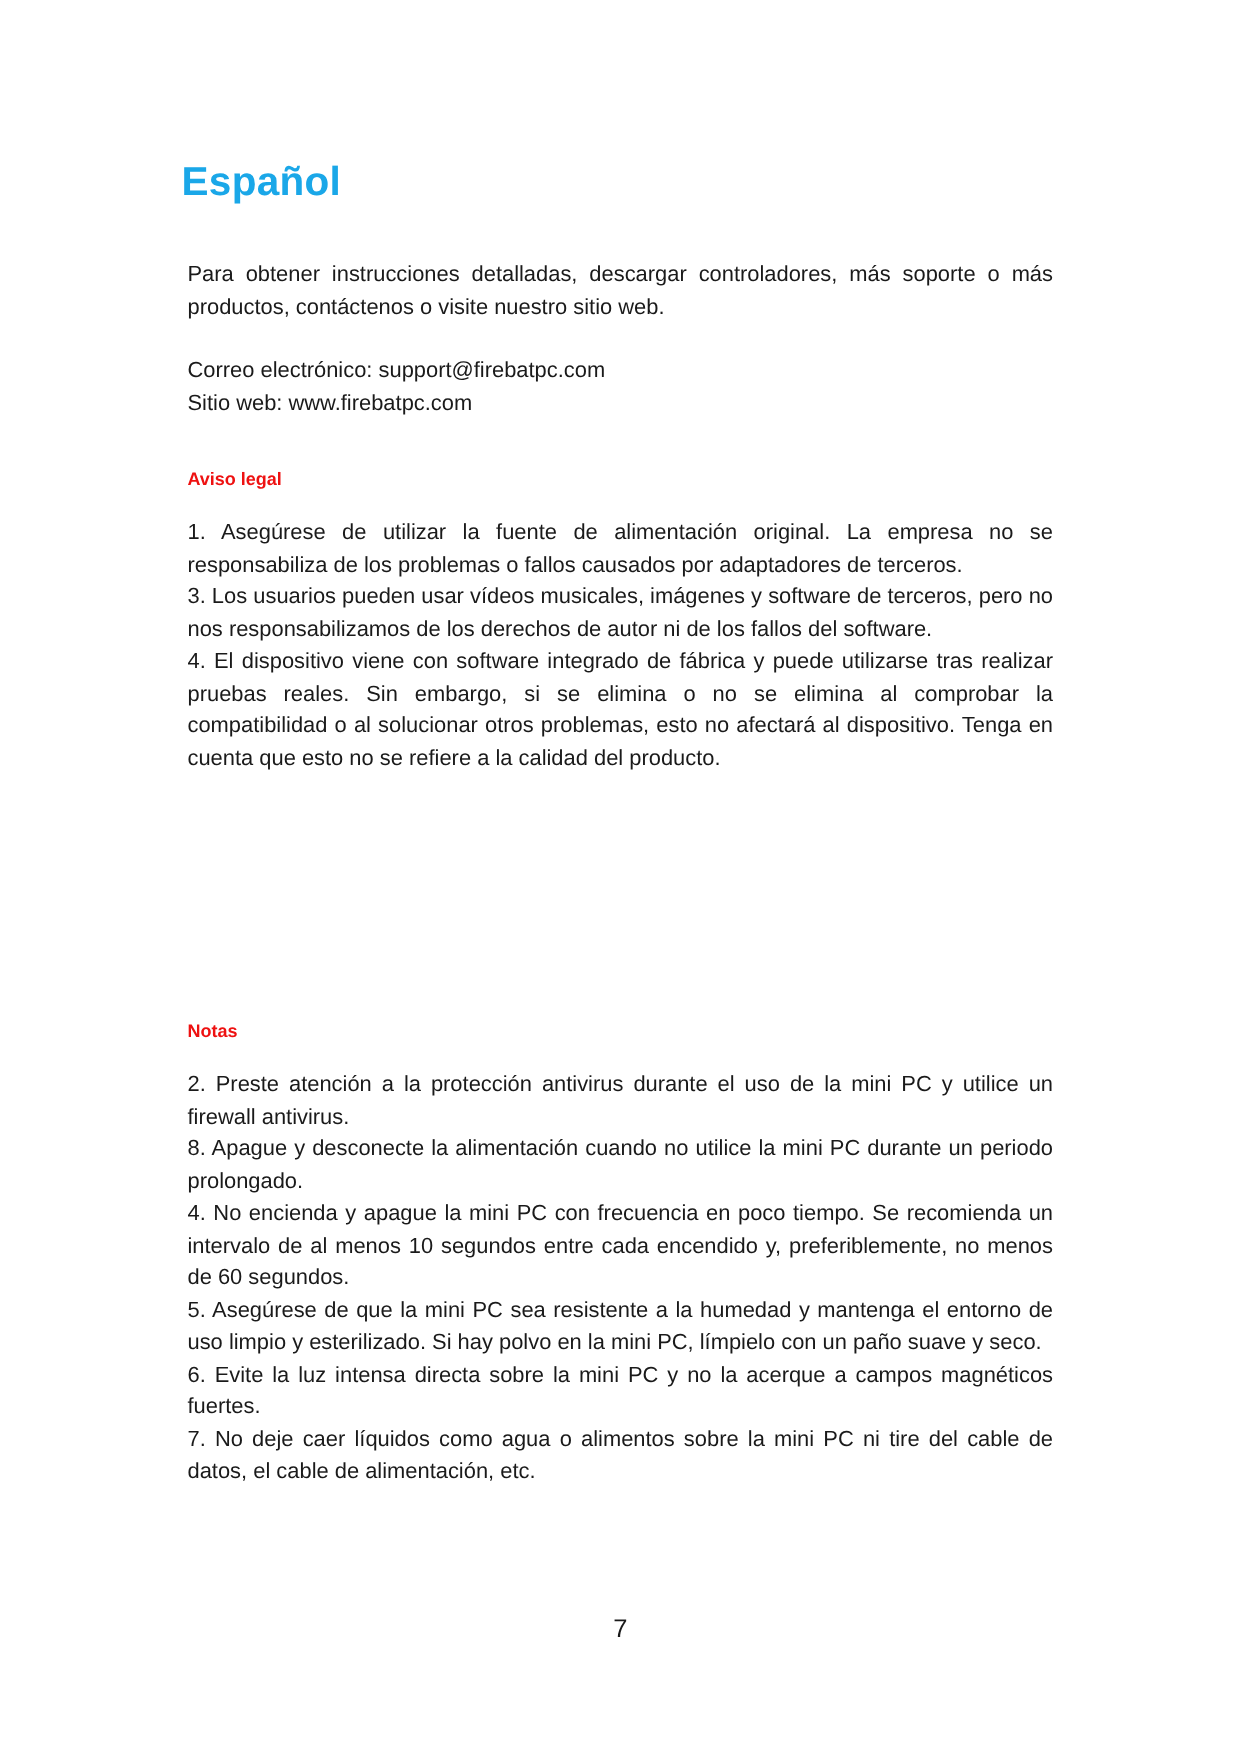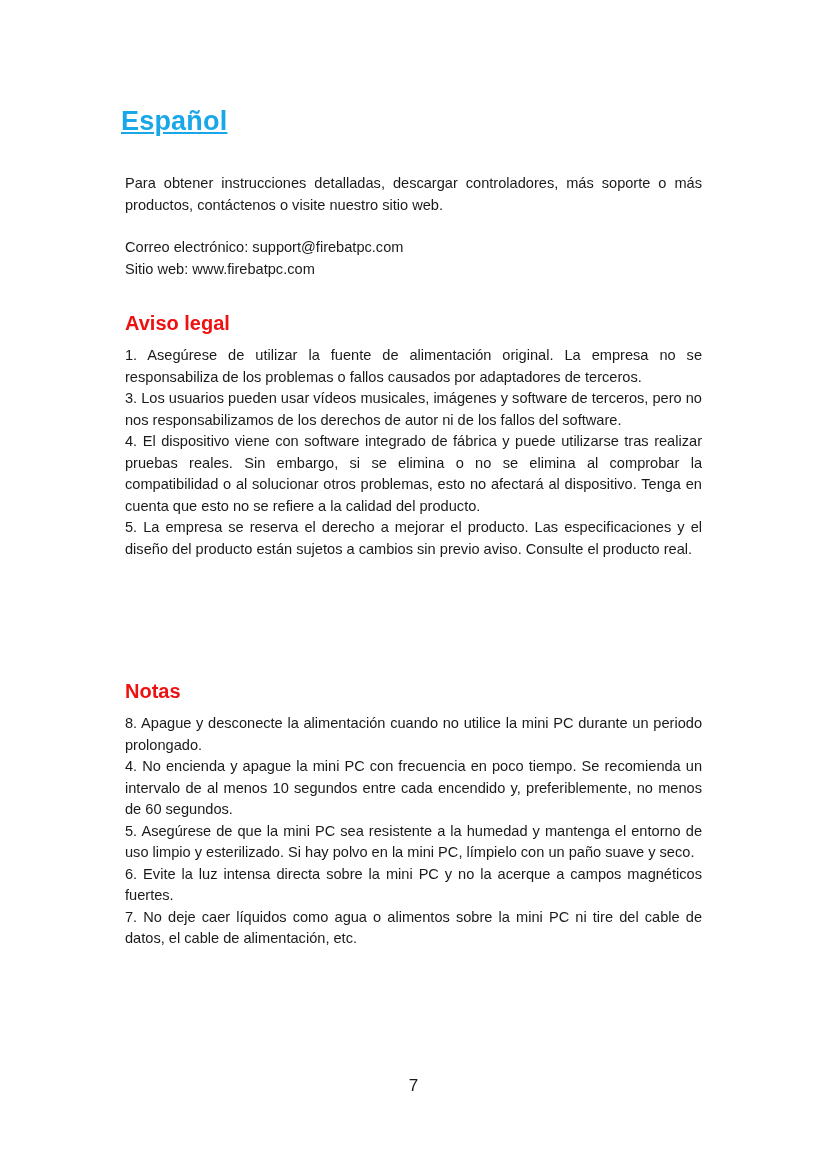--- a/index.html
+++ b/index.html
@@ -23,41 +23,40 @@
     }
     .h-lang {
       position: absolute;
       left: 121px;
       top: 106px;
       margin: 0;
       font-size: 27px;
       font-weight: bold;
       color: #1aa7e8;
       letter-spacing: 0.2px;
-      text-decoration: underline;
     }
     .block {
       position: absolute;
       left: 125px;
       width: 577px;
       font-size: 14.6px;
       line-height: 21.5px;
       text-align: justify;
     }
     .block p {
       margin: 0;
     }
     .intro { top: 173px; }
     .contact { top: 237px; }
     .contact p { text-align: left; }
     .h-sec {
       position: absolute;
       left: 125px;
       margin: 0;
-      font-size: 20px;
+      font-size: 12px;
       font-weight: bold;
       color: #ee1111;
     }
     .h-legal { top: 312px; }
     .legal { top: 345px; }
     .h-notes { top: 680px; }
     .notes { top: 713px; }
     .page-number {
       position: absolute;
       left: 0;
@@ -83,26 +82,26 @@
     <p>Correo electrónico: support@firebatpc.com</p>
     <p>Sitio web: www.firebatpc.com</p>
   </div>
 
   <h2 class="h-sec h-legal">Aviso legal</h2>
 
   <div class="block legal">
     <p>1. Asegúrese de utilizar la fuente de alimentación original. La empresa no se responsabiliza de los problemas o fallos causados por adaptadores de terceros.</p>
     <p>3. Los usuarios pueden usar vídeos musicales, imágenes y software de terceros, pero no nos responsabilizamos de los derechos de autor ni de los fallos del software.</p>
     <p>4. El dispositivo viene con software integrado de fábrica y puede utilizarse tras realizar pruebas reales. Sin embargo, si se elimina o no se elimina al comprobar la compatibilidad o al solucionar otros problemas, esto no afectará al dispositivo. Tenga en cuenta que esto no se refiere a la calidad del producto.</p>
-    <p>5. La empresa se reserva el derecho a mejorar el producto. Las especificaciones y el diseño del producto están sujetos a cambios sin previo aviso. Consulte el producto real.</p>
   </div>
 
   <h2 class="h-sec h-notes">Notas</h2>
 
   <div class="block notes">
+    <p>2. Preste atención a la protección antivirus durante el uso de la mini PC y utilice un firewall antivirus.</p>
     <p>8. Apague y desconecte la alimentación cuando no utilice la mini PC durante un periodo prolongado.</p>
     <p>4. No encienda y apague la mini PC con frecuencia en poco tiempo. Se recomienda un intervalo de al menos 10 segundos entre cada encendido y, preferiblemente, no menos de 60 segundos.</p>
     <p>5. Asegúrese de que la mini PC sea resistente a la humedad y mantenga el entorno de uso limpio y esterilizado. Si hay polvo en la mini PC, límpielo con un paño suave y seco.</p>
     <p>6. Evite la luz intensa directa sobre la mini PC y no la acerque a campos magnéticos fuertes.</p>
     <p>7. No deje caer líquidos como agua o alimentos sobre la mini PC ni tire del cable de datos, el cable de alimentación, etc.</p>
   </div>
 
   <div class="page-number">7</div>
 
 </div>

